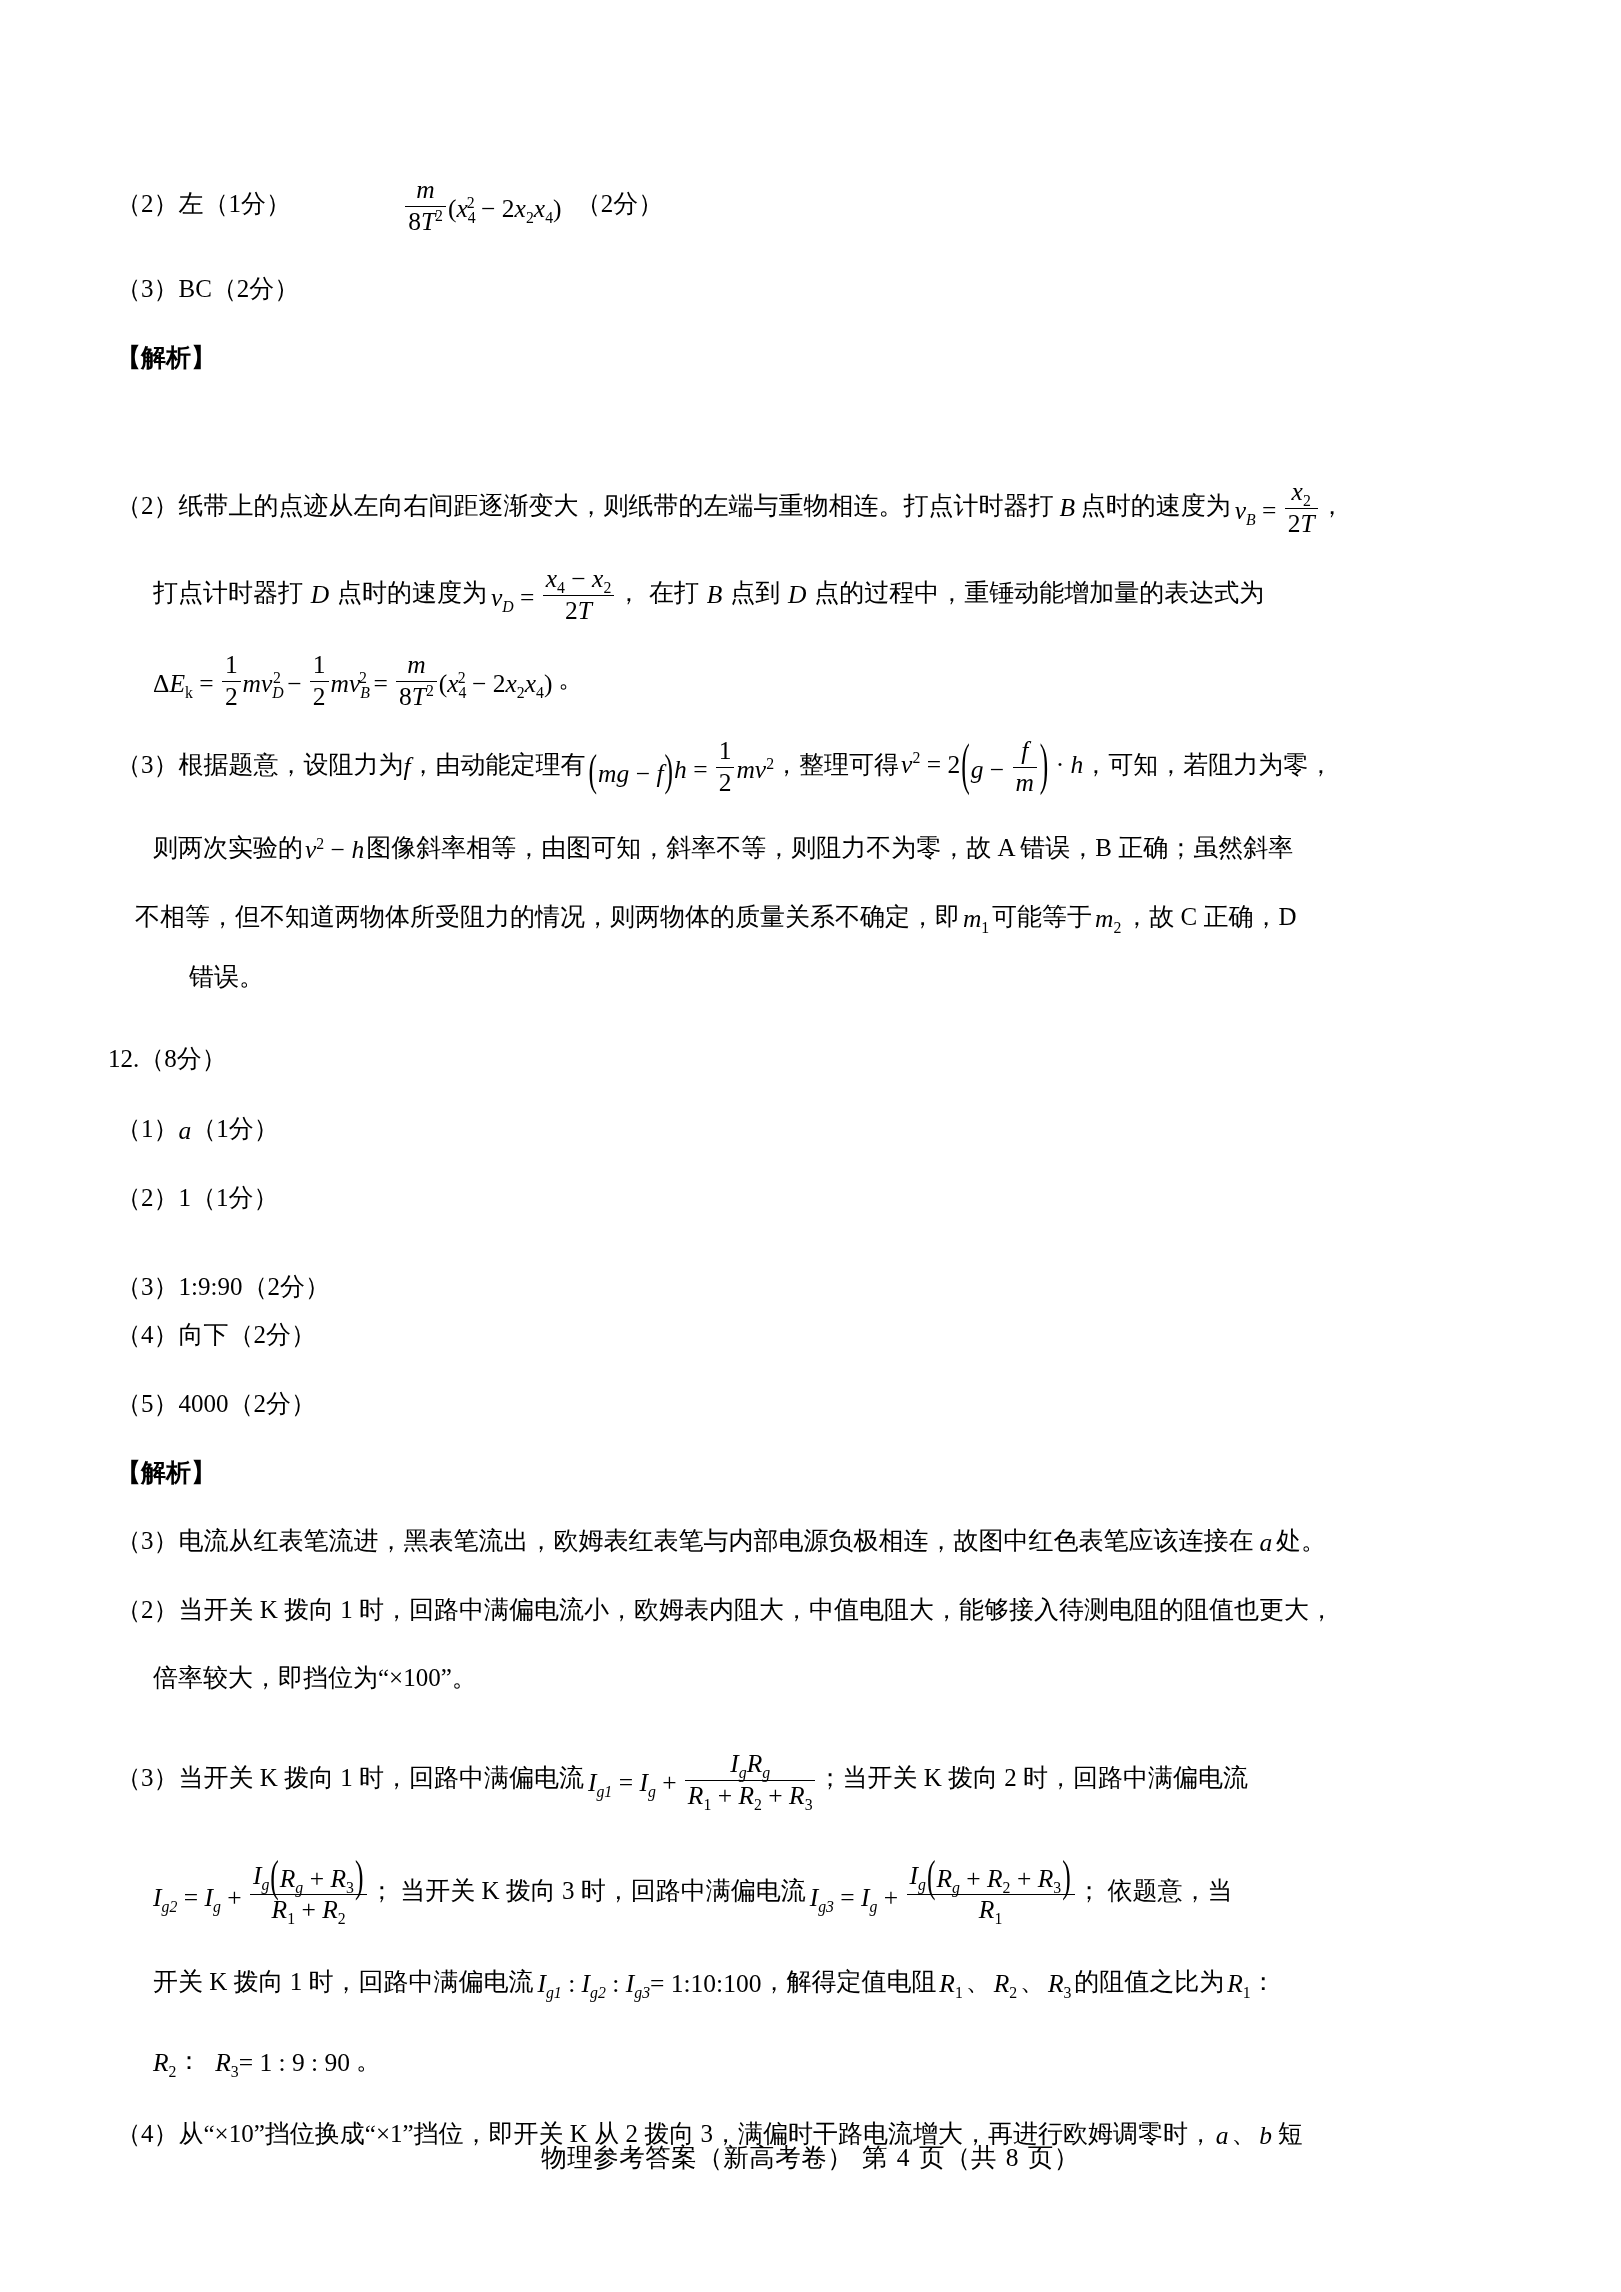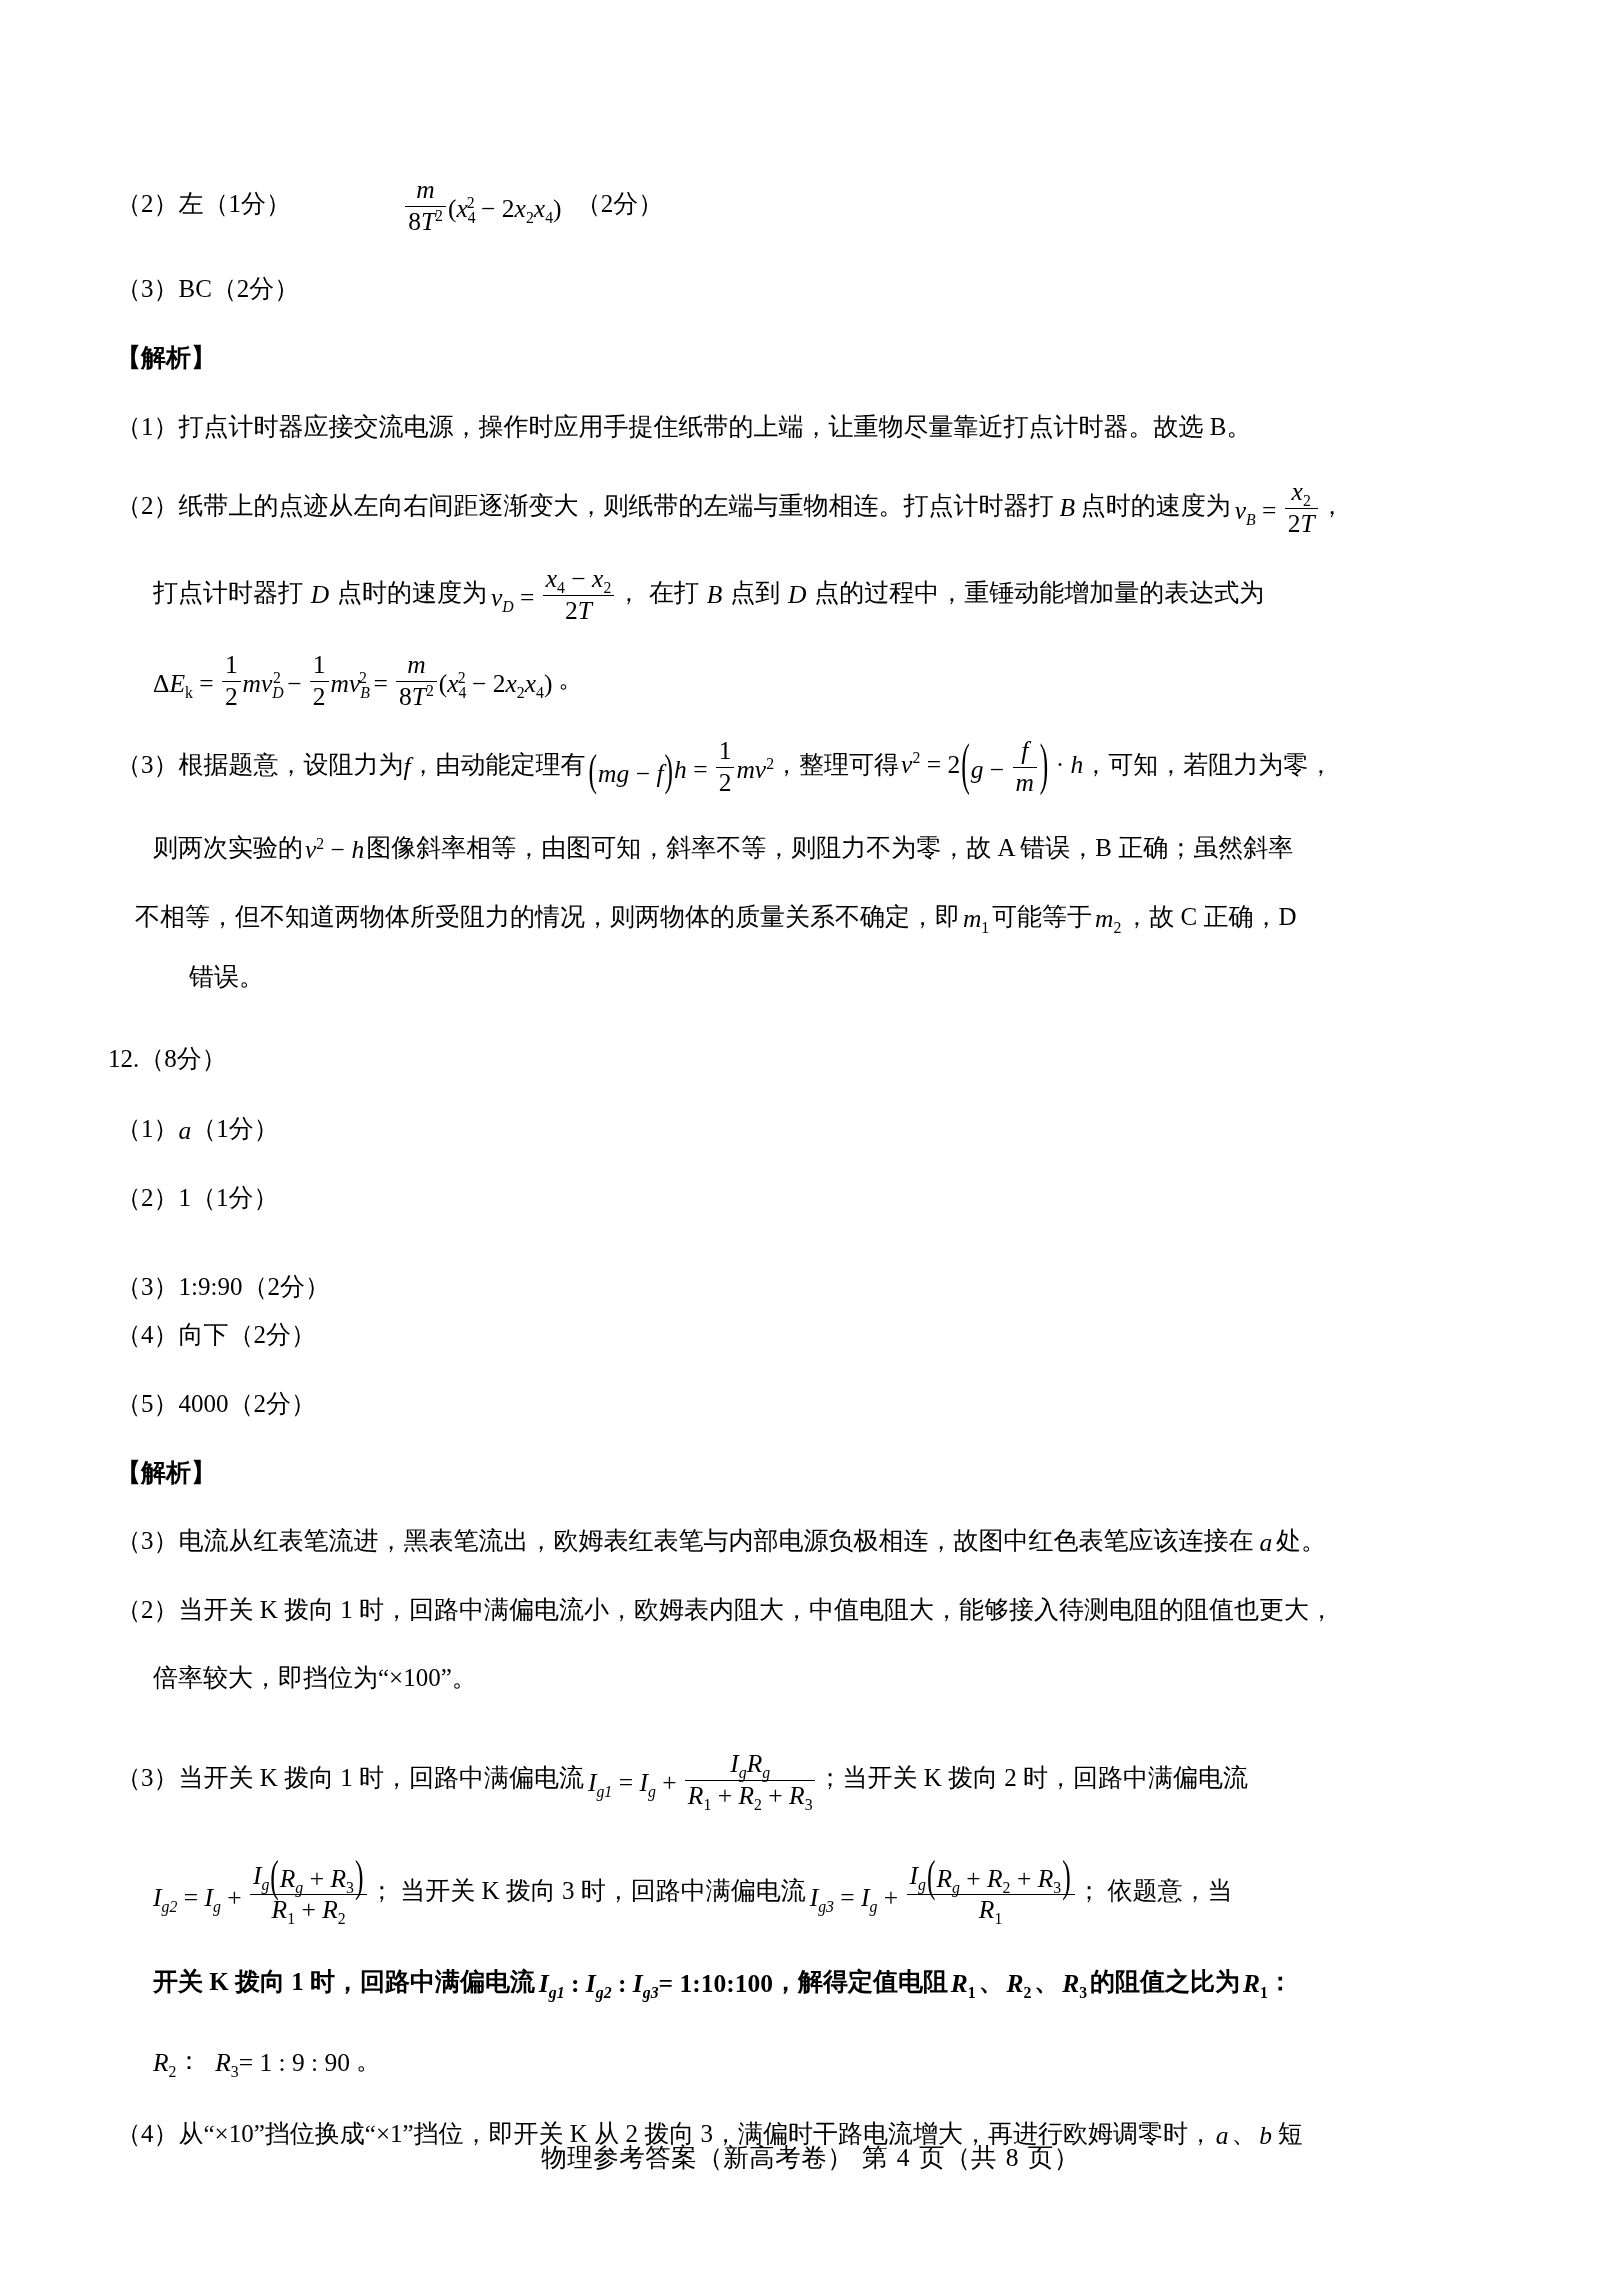--- a/index.html
+++ b/index.html
@@ -110,21 +110,20 @@
   <div class="abs" style="top:176px; left:116px;">
     <span>（2）左（1分）</span>
     <span style="display:inline-block;width:106px;"></span><span class="math"><span class="frac"><span class="num"><span class="mi">m</span></span><span class="den"><span class="mn">8</span><span class="mi">T</span><sup class="sn">2</sup></span></span><span class="mo">(</span><span class="mi">x</span><sub class="sn">4</sub><sup class="sn" style="margin-left:-8.8px;">2</sup><span class="mo">&nbsp;−&nbsp;2</span><span class="mi">x</span><sub class="sn">2</sub><span class="mi">x</span><sub class="sn">4</sub><span class="mo">)</span></span>
     <span style="display:inline-block;width:7.8px;"></span><span>（2分）</span>
   </div>
 
   <div class="abs" style="top:272px; left:116px;">（3）BC（2分）</div>
 
   <div class="abs" style="top:341px; left:116px; font-weight:bold;">【解析】</div>
 
-  <div class="abs" style="top:410px; left:116px;">（1）打点计时器应接交流电源，操作时应用手提住纸带的上端，让重物尽量靠近打点计时器。故选 B。</div>
 
   <div class="abs" style="top:478px; left:116px;">
     <span>（2）纸带上的点迹从左向右间距逐渐变大，则纸带的左端与重物相连。打点计时器打</span><span style="display:inline-block;width:5.9px;"></span><span class="math"><span class="mi">B</span></span><span style="display:inline-block;width:5.9px;"></span><span>点时的速度为</span><span class="math" style="margin-left:3.9px;"><span class="mi">v</span><sub class="s">B</sub><span class="mo">&nbsp;=&nbsp;</span><span class="frac"><span class="num"><span class="mi">x</span><sub class="sn">2</sub></span><span class="den"><span class="mn">2</span><span class="mi">T</span></span></span></span><span>，</span>
   </div>
 
   <div class="abs" style="top:565px; left:153px;">
     <span>打点计时器打</span><span style="display:inline-block;width:7.8px;"></span><span class="math"><span class="mi">D</span></span><span style="display:inline-block;width:7.8px;"></span><span>点时的速度为</span><span class="math" style="margin-left:3.9px;"><span class="mi">v</span><sub class="s">D</sub><span class="mo">&nbsp;=&nbsp;</span><span class="frac"><span class="num"><span class="mi">x</span><sub class="sn">4</sub><span class="mo">&nbsp;−&nbsp;</span><span class="mi">x</span><sub class="sn">2</sub></span><span class="den"><span class="mn">2</span><span class="mi">T</span></span></span></span><span>，</span><span style="display:inline-block;width:7.8px;"></span><span>在打</span><span style="display:inline-block;width:7.8px;"></span><span class="math"><span class="mi">B</span></span><span style="display:inline-block;width:7.8px;"></span><span>点到</span><span style="display:inline-block;width:7.8px;"></span><span class="math"><span class="mi">D</span></span><span style="display:inline-block;width:7.8px;"></span><span>点的过程中，重锤动能增加量的表达式为</span>
   </div>
 
   <div class="abs" style="top:651px; left:153px;">
@@ -165,21 +164,21 @@
   <div class="abs" style="top:1661px; left:153px;">倍率较大，即挡位为“×100”。</div>
 
   <div class="abs" style="top:1750px; left:116px;">
     <span>（3）当开关 K 拨向 1 时，回路中满偏电流</span><span class="math" style="margin-left:3.9px;"><span class="mi">I</span><sub class="s">g1</sub><span class="mo">&nbsp;=&nbsp;</span><span class="mi">I</span><sub class="s">g</sub><span class="mo">&nbsp;+&nbsp;</span><span class="frac"><span class="num"><span class="mi">I</span><sub class="s">g</sub><span class="mi">R</span><sub class="s">g</sub></span><span class="den"><span class="mi">R</span><sub class="sn">1</sub><span class="mo">&nbsp;+&nbsp;</span><span class="mi">R</span><sub class="sn">2</sub><span class="mo">&nbsp;+&nbsp;</span><span class="mi">R</span><sub class="sn">3</sub></span></span></span><span>；</span><span>当开关 K 拨向 2 时，回路中满偏电流</span>
   </div>
 
   <div class="abs" style="top:1862px; left:153px;">
     <span class="math"><span class="mi">I</span><sub class="s">g2</sub><span class="mo">&nbsp;=&nbsp;</span><span class="mi">I</span><sub class="s">g</sub><span class="mo">&nbsp;+&nbsp;</span><span class="frac"><span class="num"><span class="mi">I</span><sub class="s">g</sub><span class="bigparen"><span class="pleft s2">(</span><span class="inner-stack"><span class="mi">R</span><sub class="s">g</sub><span class="mo">&nbsp;+&nbsp;</span><span class="mi">R</span><sub class="sn">3</sub></span><span class="pright s2">)</span></span></span><span class="den"><span class="mi">R</span><sub class="sn">1</sub><span class="mo">&nbsp;+&nbsp;</span><span class="mi">R</span><sub class="sn">2</sub></span></span></span><span>；</span><span style="display:inline-block;width:5.9px;"></span><span>当开关 K 拨向 3 时，回路中满偏电流</span><span class="math" style="margin-left:3.9px;"><span class="mi">I</span><sub class="s">g3</sub><span class="mo">&nbsp;=&nbsp;</span><span class="mi">I</span><sub class="s">g</sub><span class="mo">&nbsp;+&nbsp;</span><span class="frac"><span class="num"><span class="mi">I</span><sub class="s">g</sub><span class="bigparen"><span class="pleft s2">(</span><span class="inner-stack"><span class="mi">R</span><sub class="s">g</sub><span class="mo">&nbsp;+&nbsp;</span><span class="mi">R</span><sub class="sn">2</sub><span class="mo">&nbsp;+&nbsp;</span><span class="mi">R</span><sub class="sn">3</sub></span><span class="pright s2">)</span></span></span><span class="den"><span class="mi">R</span><sub class="sn">1</sub></span></span></span><span>；</span><span style="display:inline-block;width:5.9px;"></span><span>依题意，当</span>
   </div>
 
-  <div class="abs" style="top:1965px; left:153px;font-weight:bold;">
+  <div class="abs" style="top:1965px; left:153px;">
     <span>开关 K 拨向 1 时，回路中满偏电流</span><span class="math" style="margin-left:3.9px;"><span class="mi">I</span><sub class="s">g1</sub><span class="mo">&nbsp;:&nbsp;</span><span class="mi">I</span><sub class="s">g2</sub><span class="mo">&nbsp;:&nbsp;</span><span class="mi">I</span><sub class="s">g3</sub><span class="mo"><span>= 1:10:100</span></span></span><span>，</span><span>解得定值电阻</span><span class="math" style="margin:0 2.9px;"><span class="mi">R</span><sub class="sn">1</sub></span><span>、</span><span class="math" style="margin:0 2.9px;"><span class="mi">R</span><sub class="sn">2</sub></span><span>、</span><span class="math" style="margin:0 2.9px;"><span class="mi">R</span><sub class="sn">3</sub></span><span>的阻值之比为</span><span class="math" style="margin-left:2.9px;"><span class="mi">R</span><sub class="sn">1</sub></span><span>：</span>
   </div>
 
   <div class="abs" style="top:2044px; left:153px;">
     <span class="math"><span class="mi">R</span><sub class="sn">2</sub></span><span>：</span><span style="display:inline-block;width:13.7px;"></span><span class="math"><span class="mi">R</span><sub class="sn">3</sub><span class="mo"><span>= 1 : 9 : 90</span></span></span><span style="display:inline-block;width:5.9px;"></span><span>。</span>
   </div>
 
   <div class="abs" style="top:2117px; left:116px;">
     <span>（4）从“×10”挡位换成“×1”挡位，即开关 K 从 2 拨向 3，满偏时干路电流增大，再进行欧姆调零时，</span><span class="math" style="margin:0 2.9px;"><span class="mi">a</span></span><span>、</span><span class="math" style="margin:0 2.9px;"><span class="mi">b</span></span><span style="display:inline-block;width:2.9px;"></span><span>短</span>
   </div>

